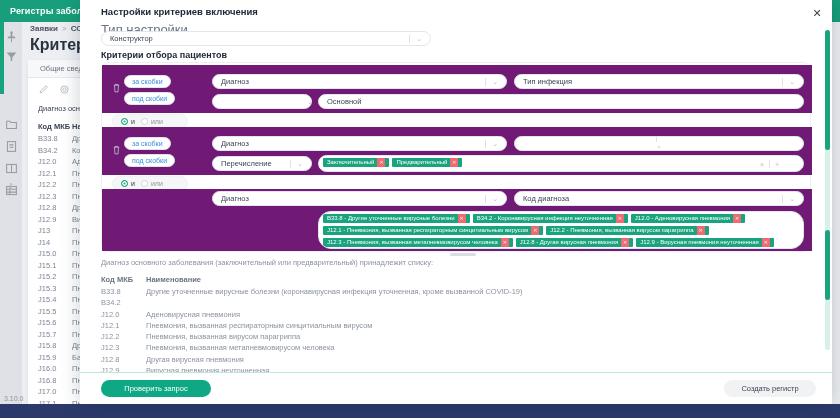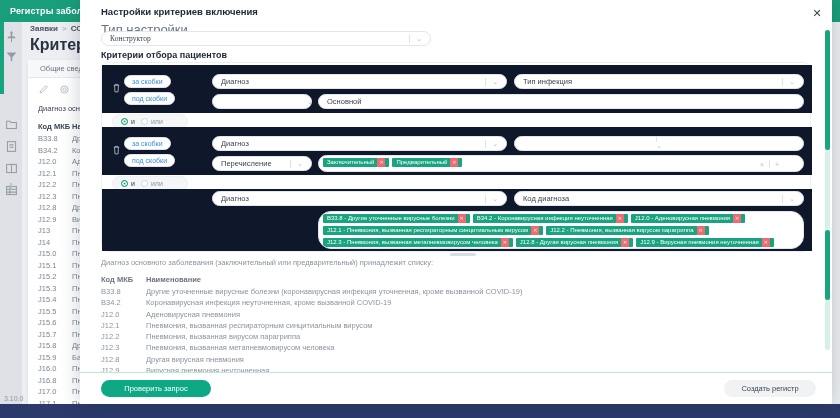--- a/index.html
+++ b/index.html
@@ -96,21 +96,21 @@
   .sel .divider{ width:1px; height:8px; background:#dfe3e9; margin-right:6px;}
   .sel .chev{ color:#b8bfc9; font-size:7px; }
 
   
   .crit-box{
     position:absolute; left:21px; top:62px; width:710px; height:190px;
     background:#fff; border:1px solid #eceff3; border-radius:8px;
   }
   .crit-row{
     position:absolute; left:0; width:710px;
-    background:#0f172a;
+    background:#701a75;
   }
   .bracket-btn{
     position:absolute; border:1px solid #e0e4ea; border-radius:10px;
     background:#fff; color:#3a8fd6; font-size:7px; height:13px; line-height:11px;
     padding:0 7px; white-space:nowrap; cursor:pointer;
   }
   .trash{
     position:absolute; width:9px; height:10px; color:#c3c9d2;
   }
   .trash svg{ width:9px; height:10px; display:block;}
@@ -356,21 +356,21 @@
 
   <div class="bg-version">3.10.0</div>
   <div class="bg-bottombar"></div>
 
   <div class="modal">
 
     <div class="modal-close">✕</div>
     <div class="m-title">Настройки критериев включения</div>
 
     <div class="m-label" style="left:21px; top:22px;">Тип настройки</div>
-    <div class="sel" style="left:21px; top:31px; width:330px;font-family:Liberation Serif, serif;">
+    <div class="sel" style="left:21px; top:31px; width:330px;">
       <span class="val">Конструктор</span>
       <span class="divider"></span>
       <span class="chev">⌄</span>
     </div>
 
     <div class="m-sub" style="left:21px; top:50px;">Критерии отбора пациентов</div>
 
     <div class="crit-box">
 
       <div class="crit-row" style="top:2px; height:48px;">
@@ -521,21 +521,20 @@
         <span class="c1">Код МКБ</span>
         <span>Наименование</span>
       </div>
       <div id="desc-rows">
           <div class="desc-tr">
             <span class="c1">B33.8</span>
             <span>Другие уточненные вирусные болезни (коронавирусная инфекция уточненная, кроме вызванной COVID-19)</span>
           </div>
           <div class="desc-tr">
             <span class="c1">B34.2</span>
-            <span>Коронавирусная инфекция неуточненная, кроме вызванной COVID-19</span>
           </div>
           <div class="desc-tr">
             <span class="c1">J12.0</span>
             <span>Аденовирусная пневмония</span>
           </div>
           <div class="desc-tr">
             <span class="c1">J12.1</span>
             <span>Пневмония, вызванная респираторным синцитиальным вирусом</span>
           </div>
           <div class="desc-tr">

